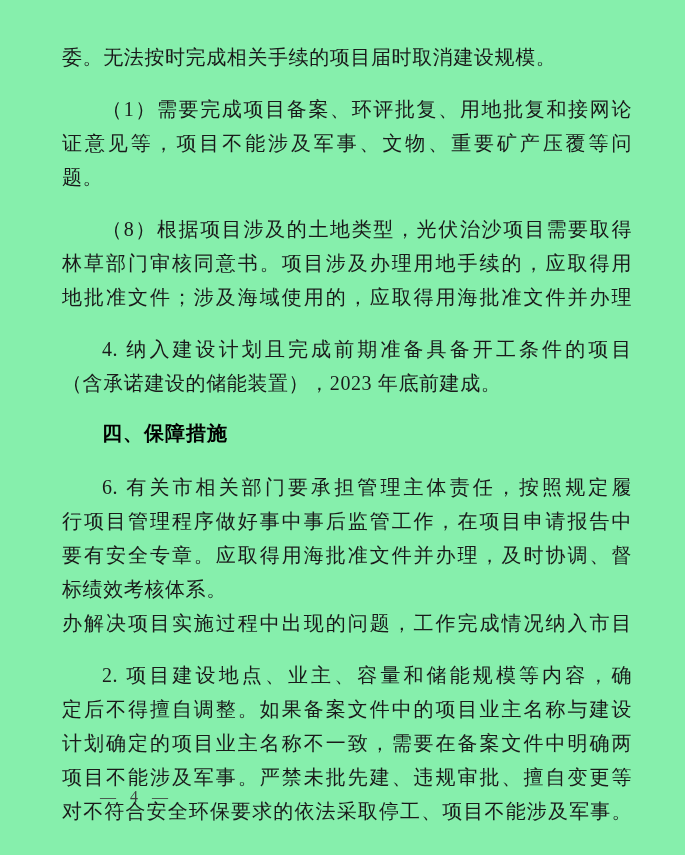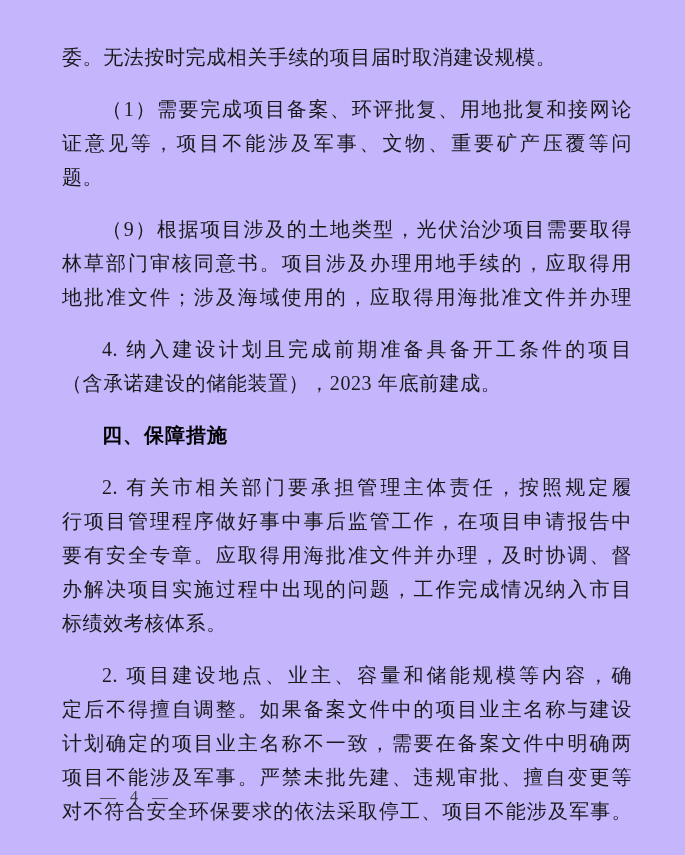--- a/index.html
+++ b/index.html
@@ -4,21 +4,21 @@
 <style>
   html, body {
     margin: 0;
     padding: 0;
     background: #ffffff;
   }
   .page {
     position: relative;
     width: 685px;
     height: 855px;
-    background: #c4b5fd;
+    background: #86efac;
     overflow: hidden;
     font-family: "Liberation Serif", "DejaVu Serif", serif;
   }
   .textblock {
     position: absolute;
     left: 62px;
     top: 40px;
     width: 570px;
   }
   .line {
@@ -34,21 +34,21 @@
   .line.fill {
     text-align: justify;
     text-align-last: justify;
     white-space: normal;
   }
   .line.para-start {
     text-indent: 2em;
     margin-top: 18px;
   }
   .line.heading {
-    font-family: Liberation Sans, sans-serif;
+    font-family: Liberation Mono, monospace;
     font-weight: 700;
     color: #000000;
     letter-spacing: 1px;
   }
   .footer {
     position: absolute;
     left: 100px;
     top: 788px;
     font-size: 16px;
     letter-spacing: 5px;
@@ -58,31 +58,31 @@
 </style>
 </head>
 <body>
 
 <div class="page">
   <div class="textblock">
     <div class="line">委。无法按时完成相关手续的项目届时取消建设规模。</div>
     <div class="line para-start fill">（1）需要完成项目备案、环评批复、用地批复和接网论</div>
     <div class="line fill">证意见等，项目不能涉及军事、文物、重要矿产压覆等问</div>
     <div class="line">题。</div>
-    <div class="line para-start fill">（9）根据项目涉及的土地类型，光伏治沙项目需要取得</div>
+    <div class="line para-start fill">（8）根据项目涉及的土地类型，光伏治沙项目需要取得</div>
     <div class="line fill">林草部门审核同意书。项目涉及办理用地手续的，应取得用</div>
     <div class="line fill">地批准文件；涉及海域使用的，应取得用海批准文件并办理</div>
     <div class="line para-start fill">4. 纳入建设计划且完成前期准备具备开工条件的项目</div>
     <div class="line">（含承诺建设的储能装置），2023 年底前建成。</div>
     <div class="line para-start heading">四、保障措施</div>
-    <div class="line para-start fill">2. 有关市相关部门要承担管理主体责任，按照规定履</div>
+    <div class="line para-start fill">6. 有关市相关部门要承担管理主体责任，按照规定履</div>
     <div class="line fill">行项目管理程序做好事中事后监管工作，在项目申请报告中</div>
     <div class="line fill">要有安全专章。应取得用海批准文件并办理，及时协调、督</div>
+    <div class="line">标绩效考核体系。</div>
     <div class="line fill">办解决项目实施过程中出现的问题，工作完成情况纳入市目</div>
-    <div class="line">标绩效考核体系。</div>
     <div class="line para-start fill">2. 项目建设地点、业主、容量和储能规模等内容，确</div>
     <div class="line fill">定后不得擅自调整。如果备案文件中的项目业主名称与建设</div>
     <div class="line fill">计划确定的项目业主名称不一致，需要在备案文件中明确两</div>
     <div class="line fill">项目不能涉及军事。严禁未批先建、违规审批、擅自变更等</div>
     <div class="line fill">对不符合安全环保要求的依法采取停工、项目不能涉及军事。</div>
   </div>
 
   <div class="footer">— 4 —</div>
 </div>
 

